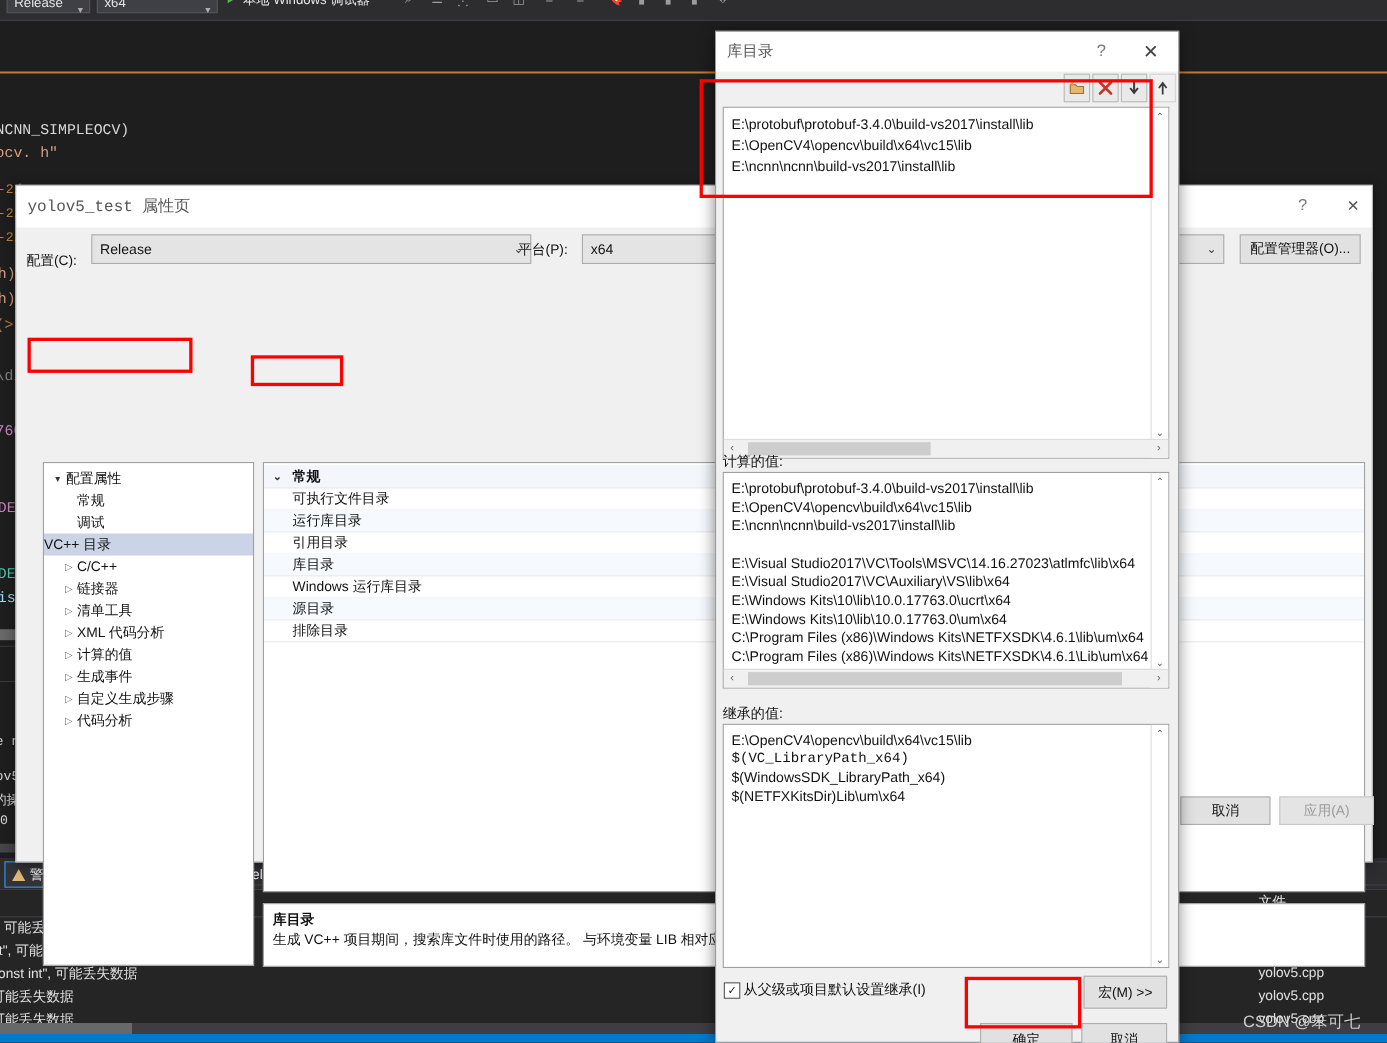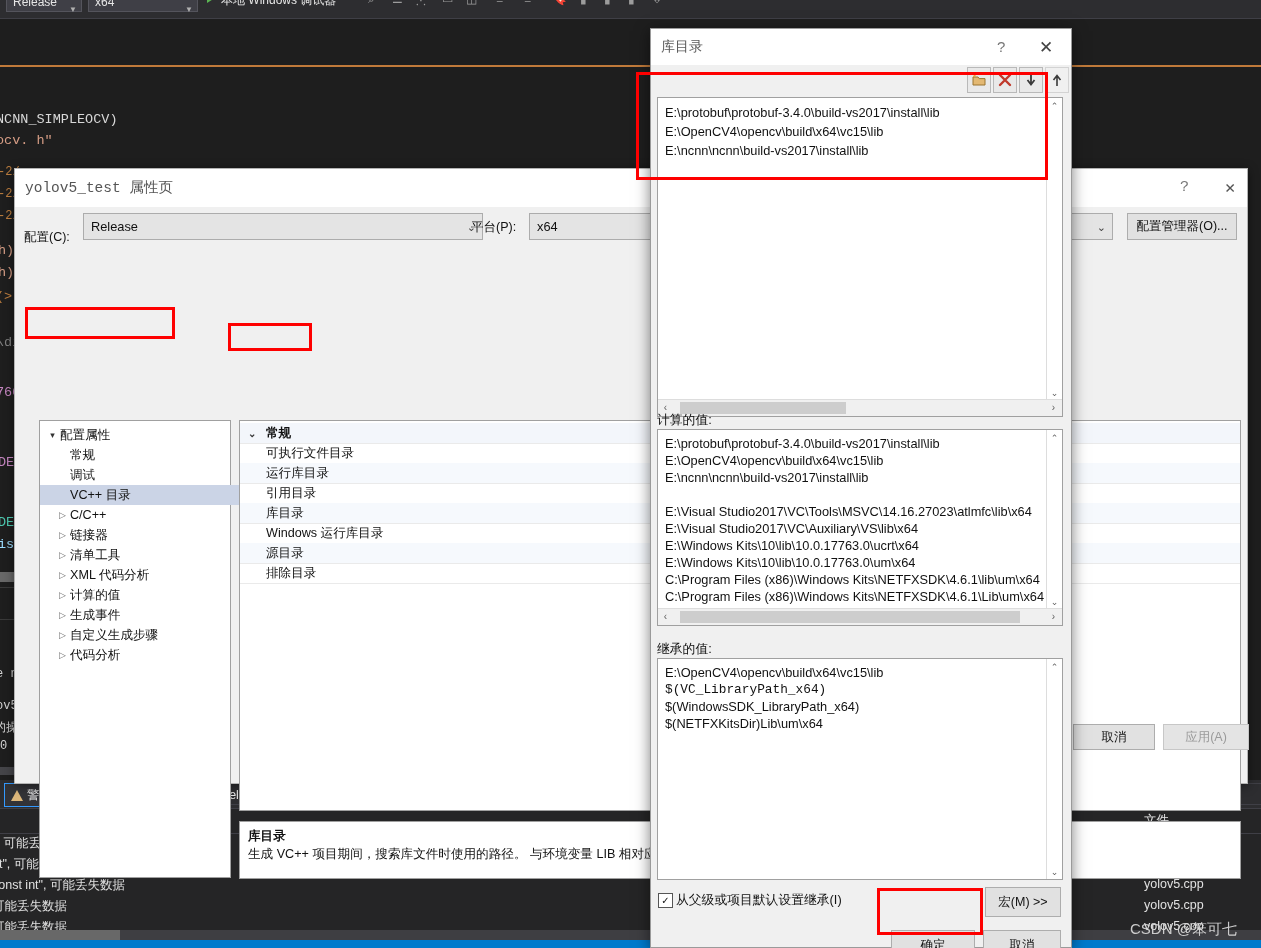--- a/index.html
+++ b/index.html
@@ -305,21 +305,21 @@
       <div class="tree-item" style="top:4px;padding-left:8px;">
         <span class="arrow-d">▾</span>
         <span>配置属性</span>
       </div>
       <div class="tree-item" style="top:24px;padding-left:30px;">
         <span>常规</span>
       </div>
       <div class="tree-item" style="top:44px;padding-left:30px;">
         <span>调试</span>
       </div>
-      <div class="tree-item sel" style="top:64px;padding-left:30px;">
+      <div class="tree-item sel" style="top:64px;">
         <span>VC++ 目录</span>
       </div>
       <div class="tree-item" style="top:84px;padding-left:18px;">
         <span class="arrow-r">▷</span>
         <span>C/C++</span>
       </div>
       <div class="tree-item" style="top:104px;padding-left:18px;">
         <span class="arrow-r">▷</span>
         <span>链接器</span>
       </div>

